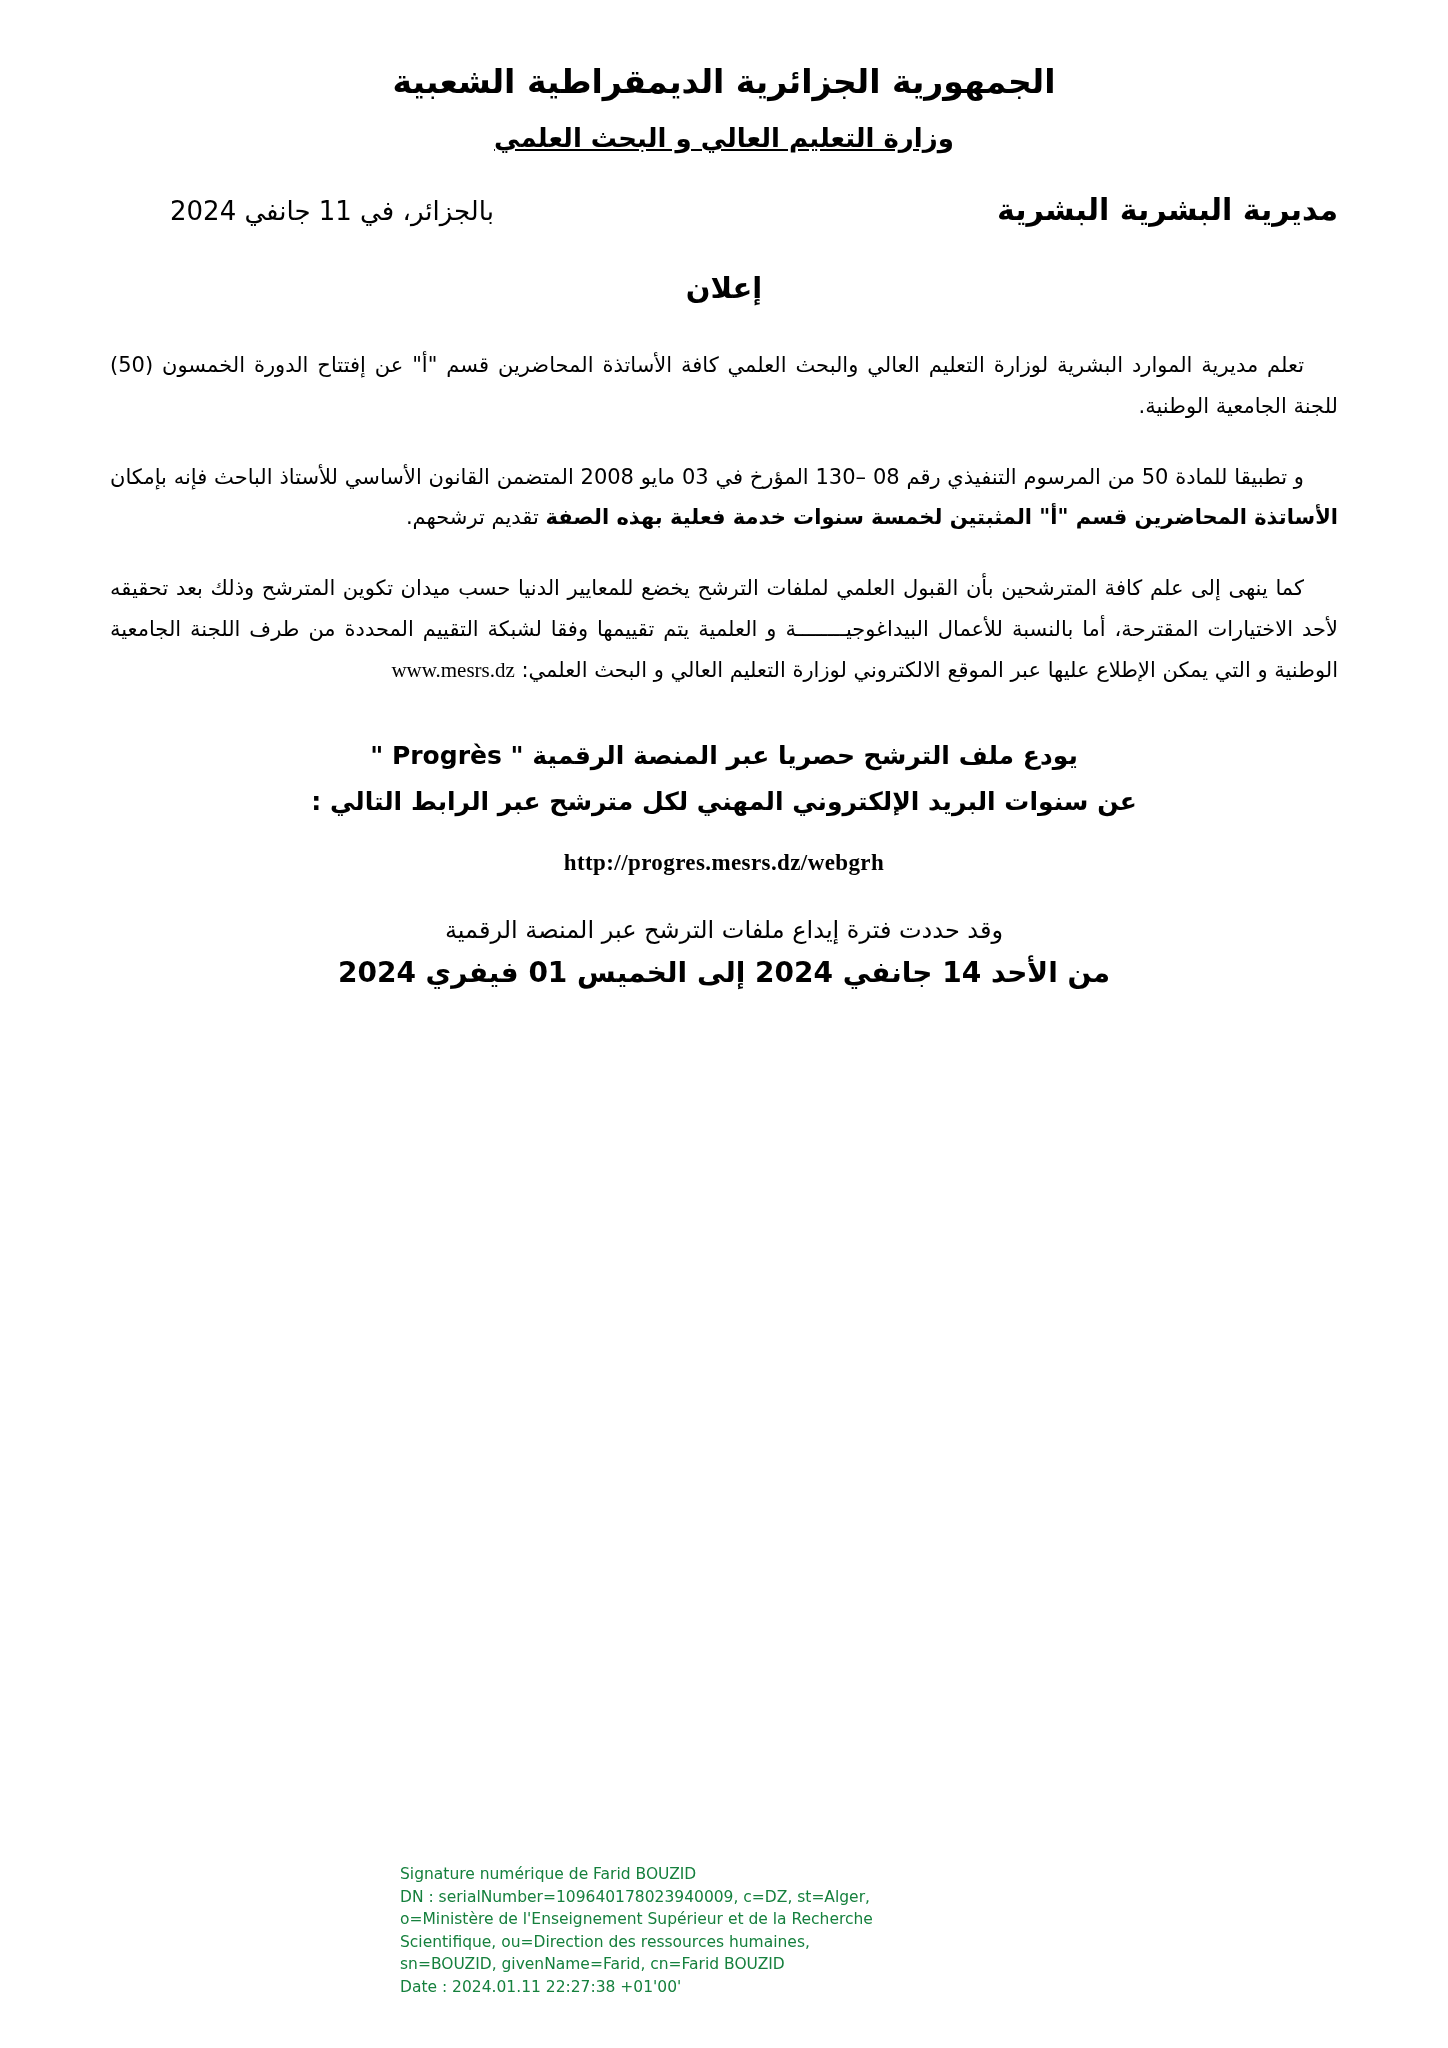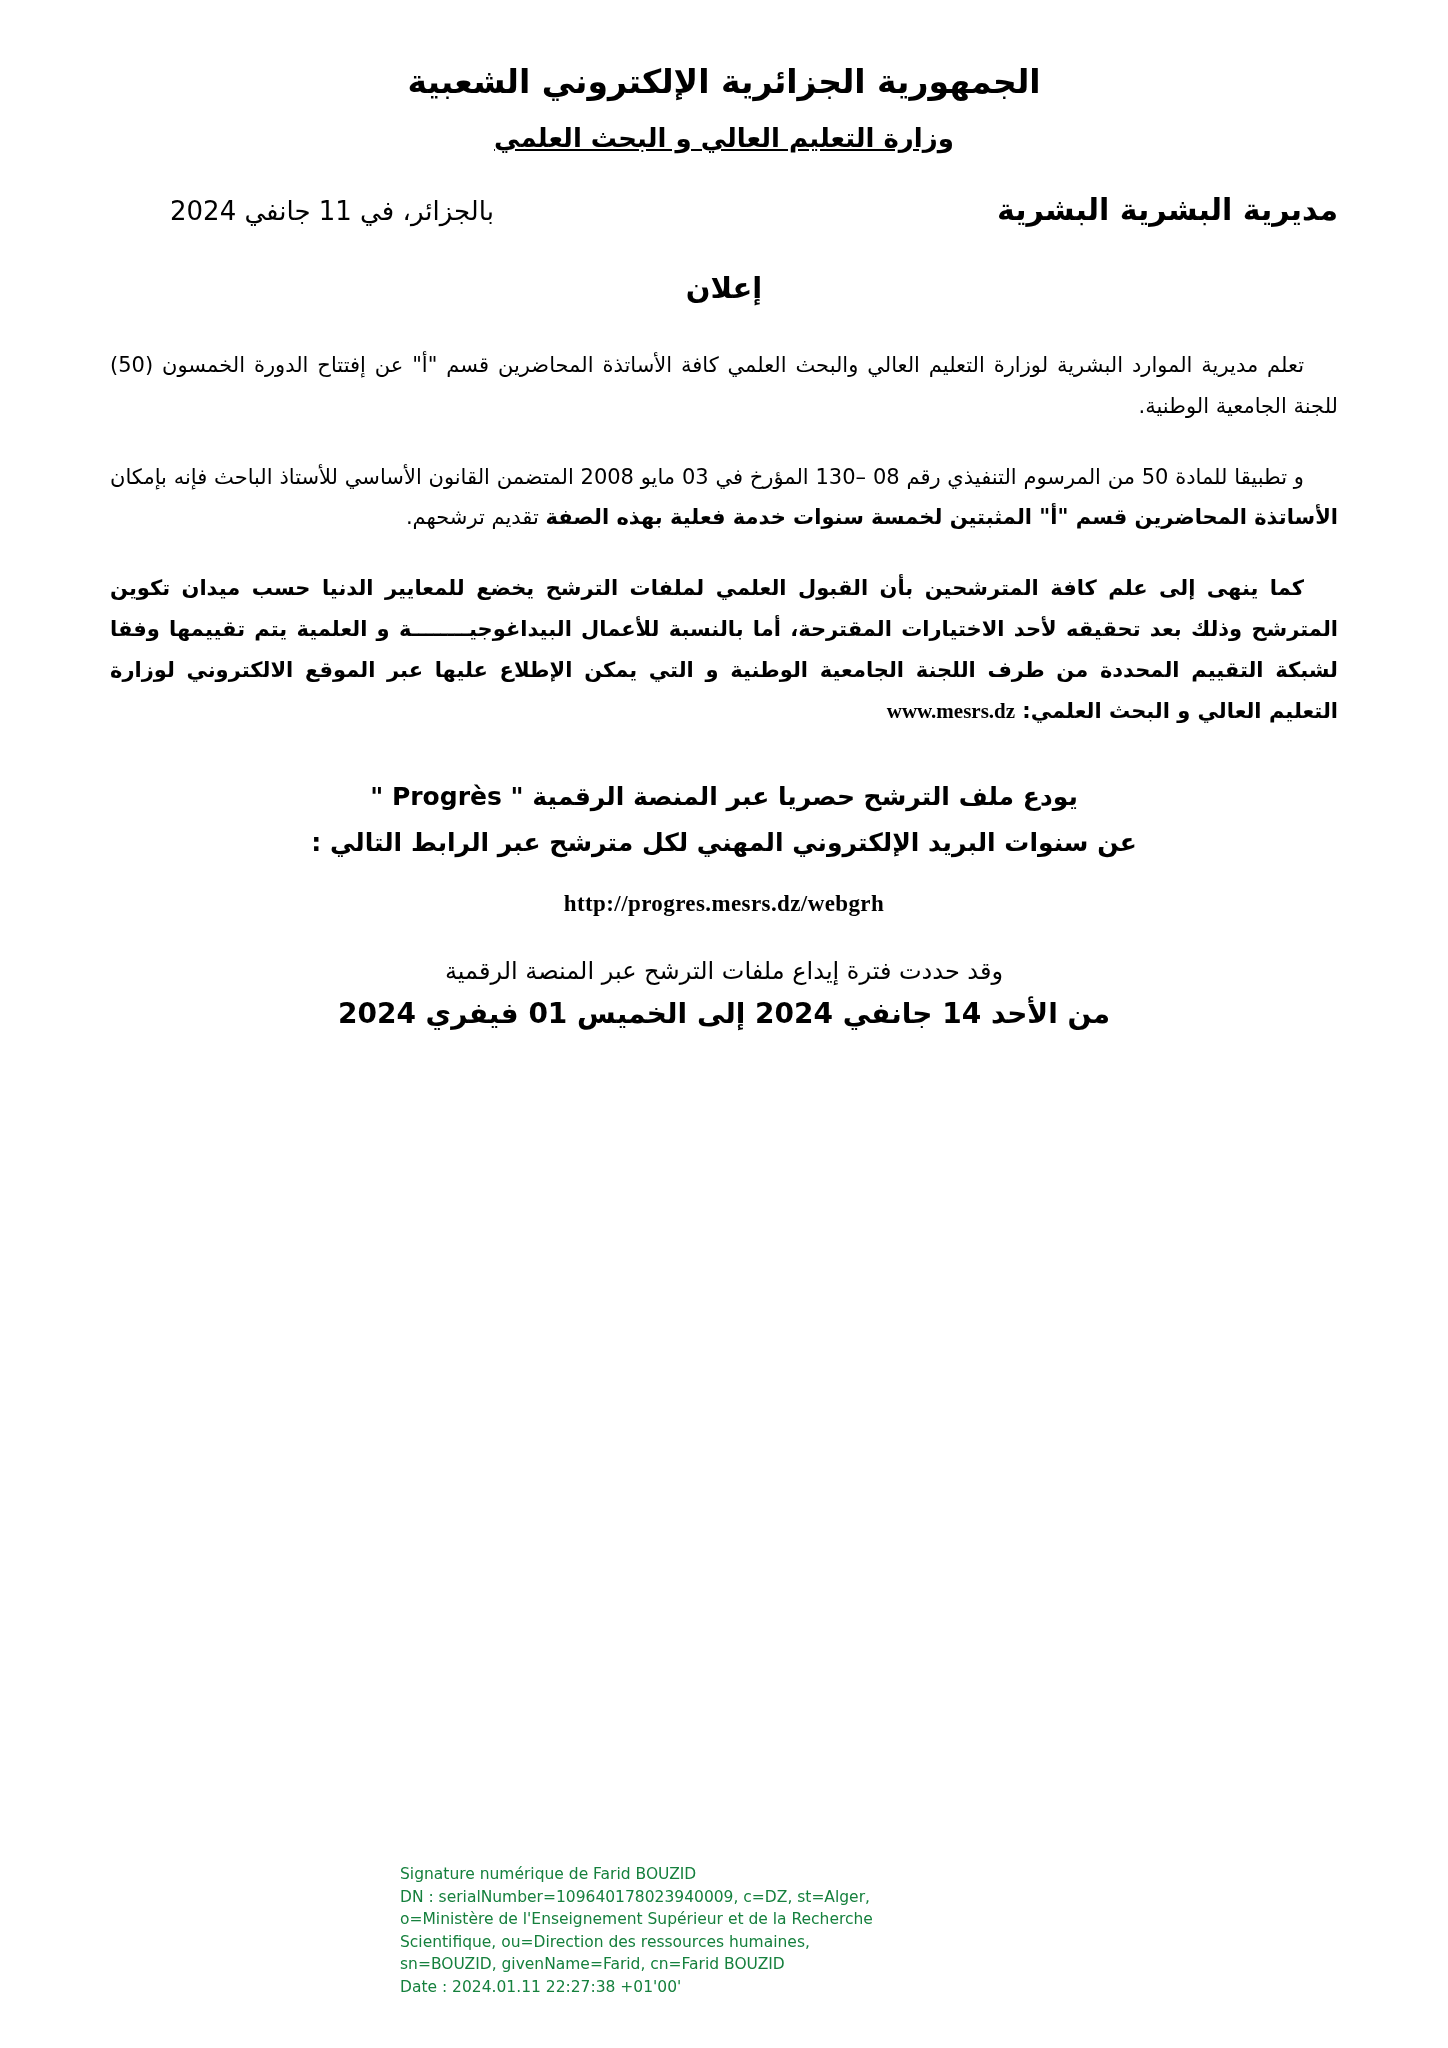--- a/index.html
+++ b/index.html
@@ -66,21 +66,21 @@
   .session .ln2 { letter-spacing: 1px; }
 
   .body-text {
     font-size: 21px;
     line-height: 1.95;
     text-align: justify;
     text-align-last: right;
     margin-top: 40px;
   }
   .body-text.p2 { margin-top: 30px; }
-  .body-text.p3 { margin-top: 30px; font-weight: bold; }
+  .body-text.p3 { margin-top: 30px; }
   .indent { display: inline-block; width: 34px; }
   .b { font-weight: bold; }
 
   .latin {
     font-family: "Liberation Serif", serif;
     direction: ltr;
     unicode-bidi: embed;
   }
 
   .deposit {
@@ -118,21 +118,21 @@
     line-height: 1.45;
     color: #15803d;
   }
   .signature div { white-space: pre; }
 </style>
 </head>
 <body>
 
 <div class="page">
 
-  <div class="hdr-1 center">الجمهورية الجزائرية الإلكتروني الشعبية</div>
+  <div class="hdr-1 center">الجمهورية الجزائرية الديمقراطية الشعبية</div>
   <div class="hdr-2 center">وزارة التعليم العالي و البحث العلمي</div>
 
   <div class="row-dir">
     <div class="dir-title">مديرية البشرية البشرية</div>
     <div class="dir-place">بالجزائر، في 11 جانفي 2024</div>
   </div>
 
   <div class="announce center">إعلان</div>
 
 

